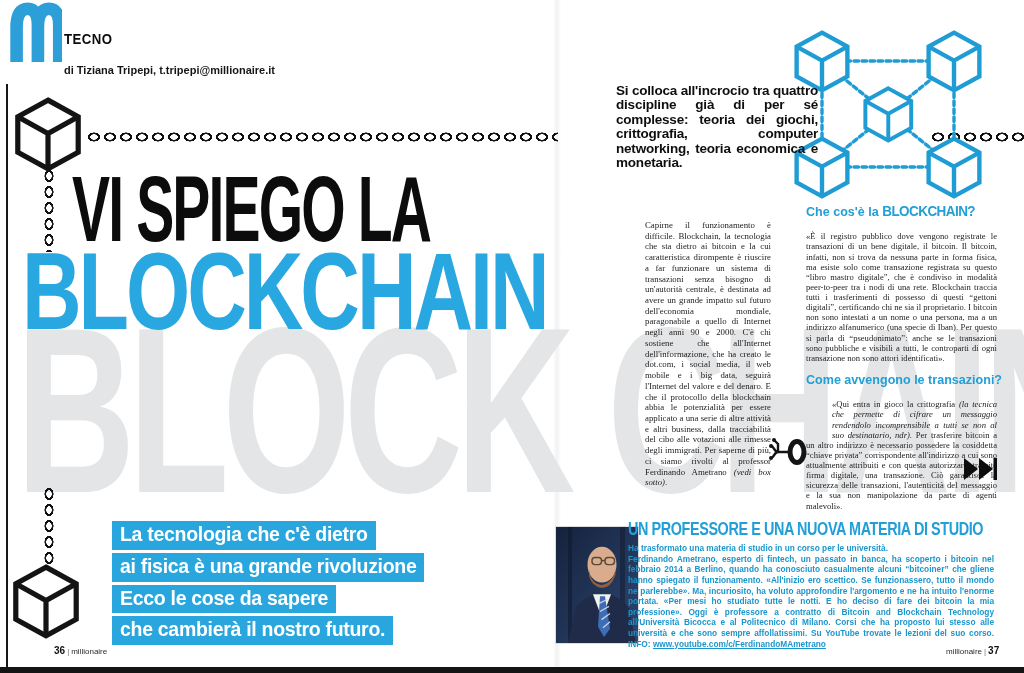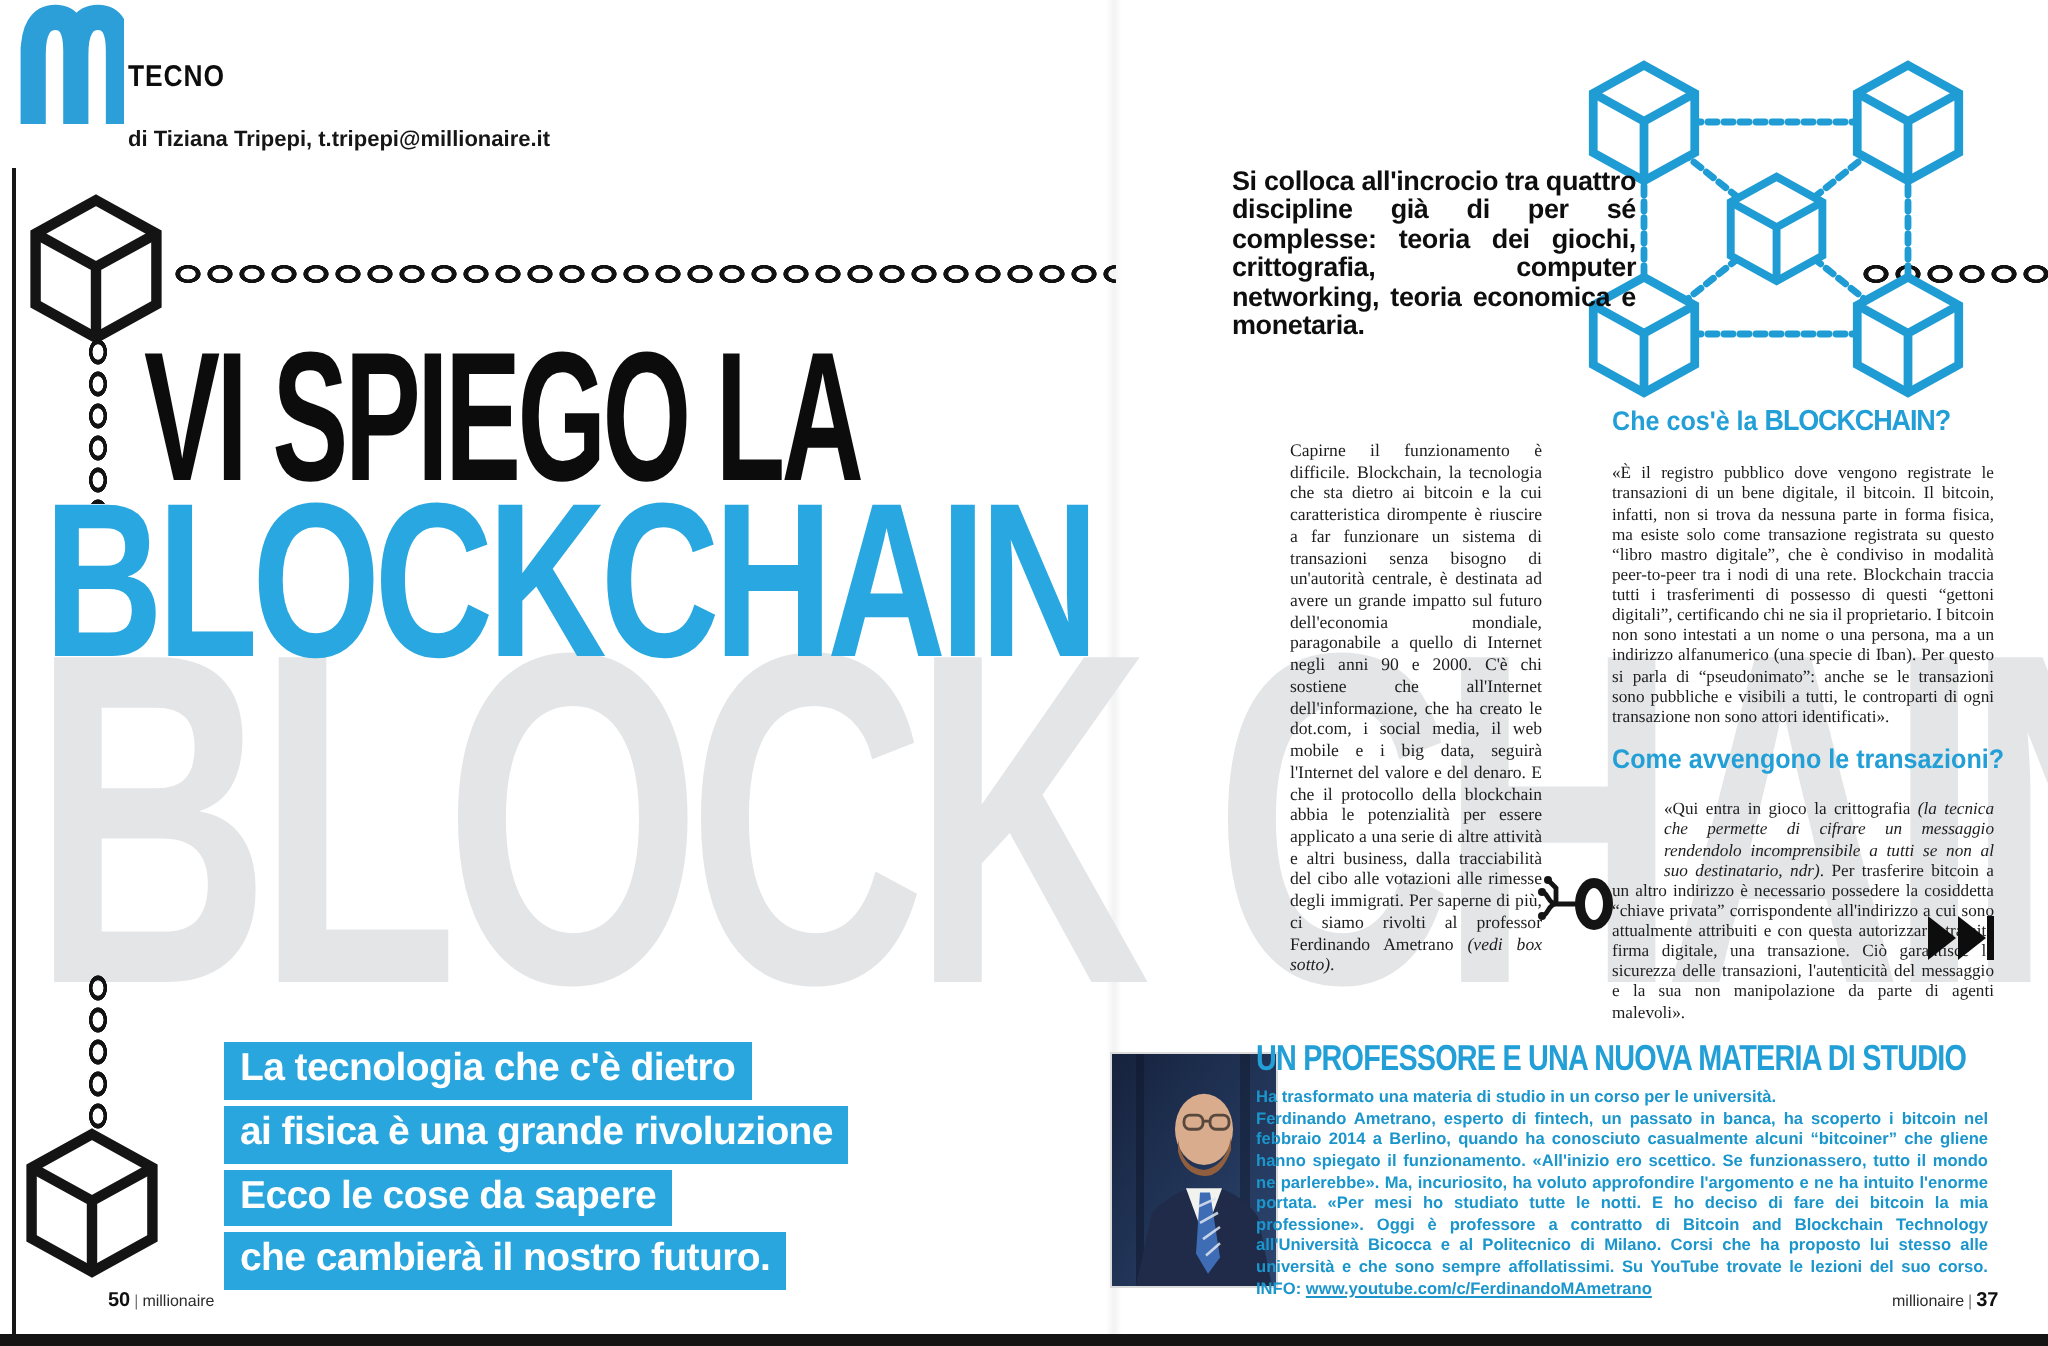--- a/index.html
+++ b/index.html
@@ -193,17 +193,17 @@
       <rect x="49" y="30" width="9.5" height="7" rx="3" fill="none" stroke="#57473c" stroke-width="1.4"></rect>
       <path d="M45.5 33 h3.5" stroke="#57473c" stroke-width="1.4"></path>
     </svg>
   </div>
   <div class="abs boxc">
     <div class="box-title">UN PROFESSORE E UNA NUOVA MATERIA DI STUDIO</div>
     <div class="box-lead">Ha trasformato una materia di studio in un corso per le università.</div>
     <div class="box-body"><span>Ferdinando Ametrano, esperto di fintech, un passato in banca, ha scoperto i bitcoin nel febbraio 2014 a Berlino, quando ha conosciuto casualmente alcuni “bitcoiner” che gliene hanno spiegato il funzionamento. «All'inizio ero scettico. Se funzionassero, tutto il mondo ne parlerebbe». Ma, incuriosito, ha voluto approfondire l'argomento e ne ha intuito l'enorme portata. «Per mesi ho studiato tutte le notti. E ho deciso di fare dei bitcoin la mia professione». Oggi è professore a contratto di Bitcoin and Blockchain Technology all'Università Bicocca e al Politecnico di Milano. Corsi che ha proposto lui stesso alle università e che sono sempre affollatissimi. Su YouTube trovate le lezioni del suo corso. </span><span>INFO:</span> <span class="box-url">www.youtube.com/c/FerdinandoMAmetrano</span></div>
   </div>
 
-  <div class="abs footer footer-left"><b>50</b><span class="sep">|</span><span>millionaire</span></div>
+  <div class="abs footer footer-left"><b>36</b><span class="sep">|</span><span>millionaire</span></div>
   <div class="abs footer footer-right"><span>millionaire</span><span class="sep">|</span><b>37</b></div>
 
   <div class="abs bottom-bar"></div>
 </div>
 
 </body></html>

